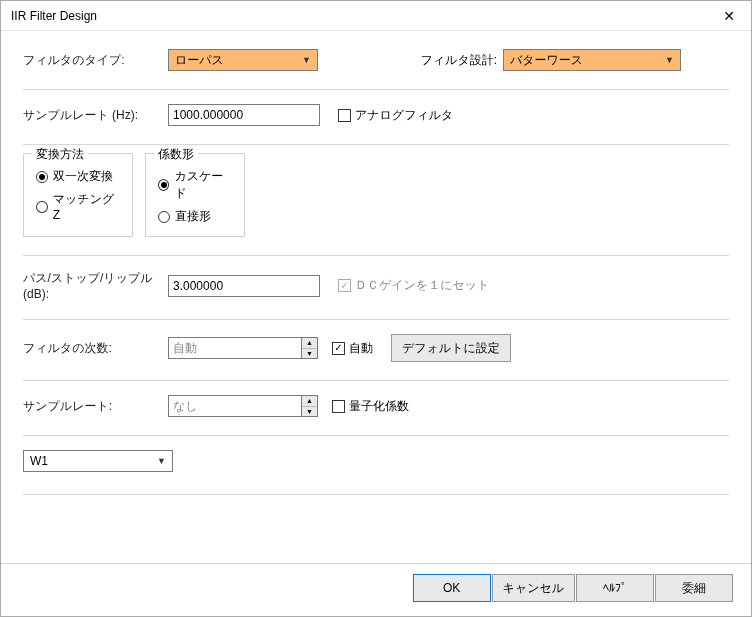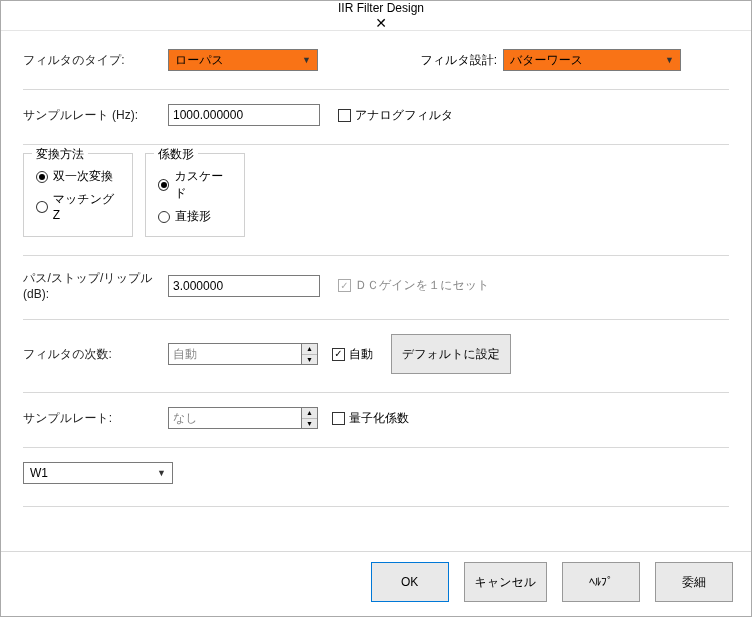--- a/index.html
+++ b/index.html
@@ -18,21 +18,20 @@
     display: flex;
     flex-direction: column;
   }
   .titlebar {
     height: 30px;
     display: flex;
     align-items: center;
     justify-content: space-between;
     padding: 0 0 0 10px;
     border-bottom: 1px solid #e5e5e5;
-    flex-direction: column;
   }
   .titlebar .title { font-size: 12px; }
   .titlebar .close {
     width: 44px;
     height: 30px;
     display: flex;
     align-items: center;
     justify-content: center;
     font-size: 14px;
     cursor: default;
@@ -59,21 +58,21 @@
     border: 1px solid #7a7a7a;
     padding: 2px 4px;
     font: inherit;
     background: #fff;
   }
   .field-wide { width: 152px; }
   .select {
     height: 22px;
     min-width: 150px;
     border: 1px solid #7a7a7a;
-    background: #f97316;
+    background: #fdba74;
     display: flex;
     align-items: center;
     justify-content: space-between;
     padding: 0 6px;
     cursor: default;
   }
   .select.white { background: #fff; }
   .select .chev {
     font-size: 9px;
     color: #333;
@@ -163,38 +162,38 @@
     justify-content: center;
   }
   .radio .dot.on::after {
     content: "";
     width: 6px;
     height: 6px;
     background: #000;
     border-radius: 50%;
   }
   .btn {
-    height: 40px;
+    height: 28px;
     min-width: 78px;
     border: 1px solid #999;
     background: #e9e9e9;
     display: inline-flex;
     align-items: center;
     justify-content: center;
     padding: 0 10px;
     cursor: default;
     font: inherit;
   }
   .btn.primary { border: 1px solid #0078d7; }
   .footer {
     border-top: 1px solid #d8d8d8;
     padding: 10px 18px 14px 0;
     display: flex;
     justify-content: flex-end;
-    gap: 15px;
+    gap: 1px;
   }
 </style>
 </head>
 <body>
 
 <div class="window">
   <div class="titlebar">
     <span class="title">IIR Filter Design</span>
     <div class="close">
       <span>✕</span>

